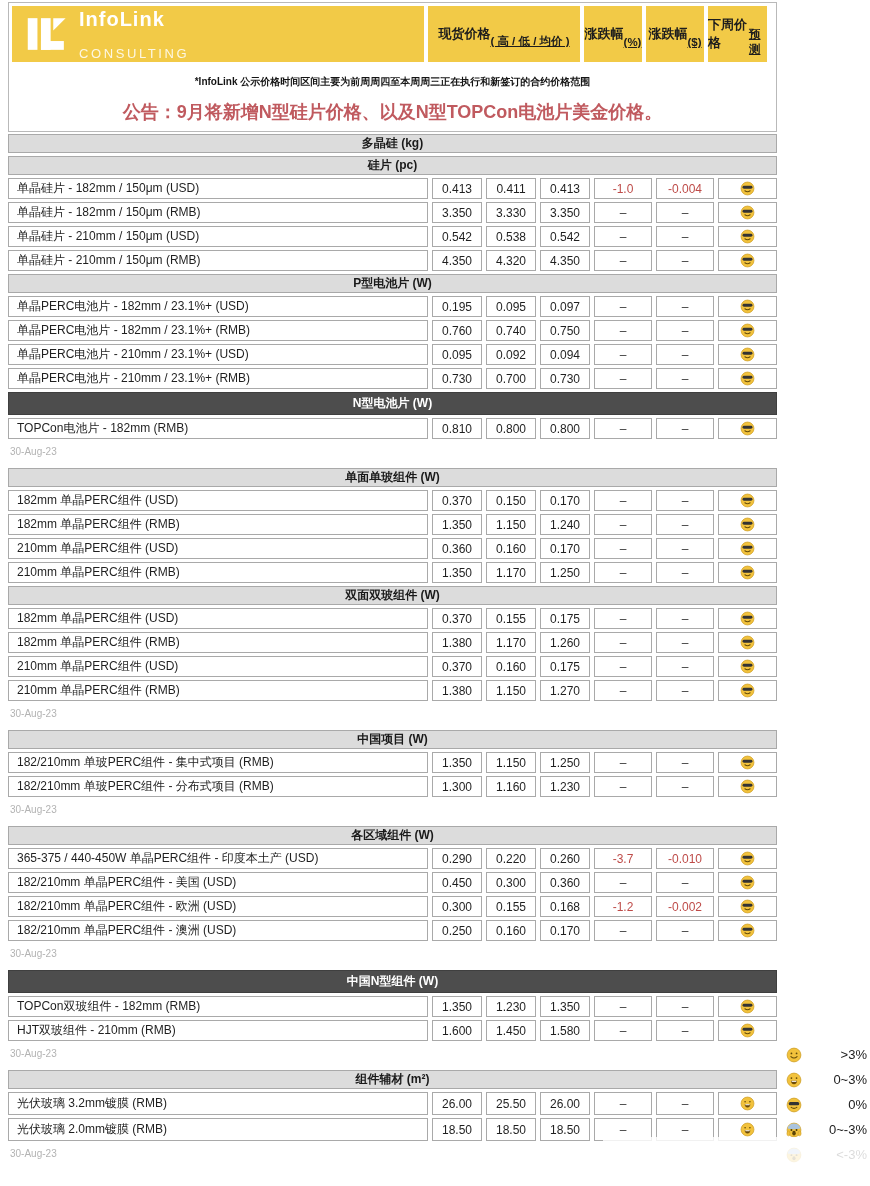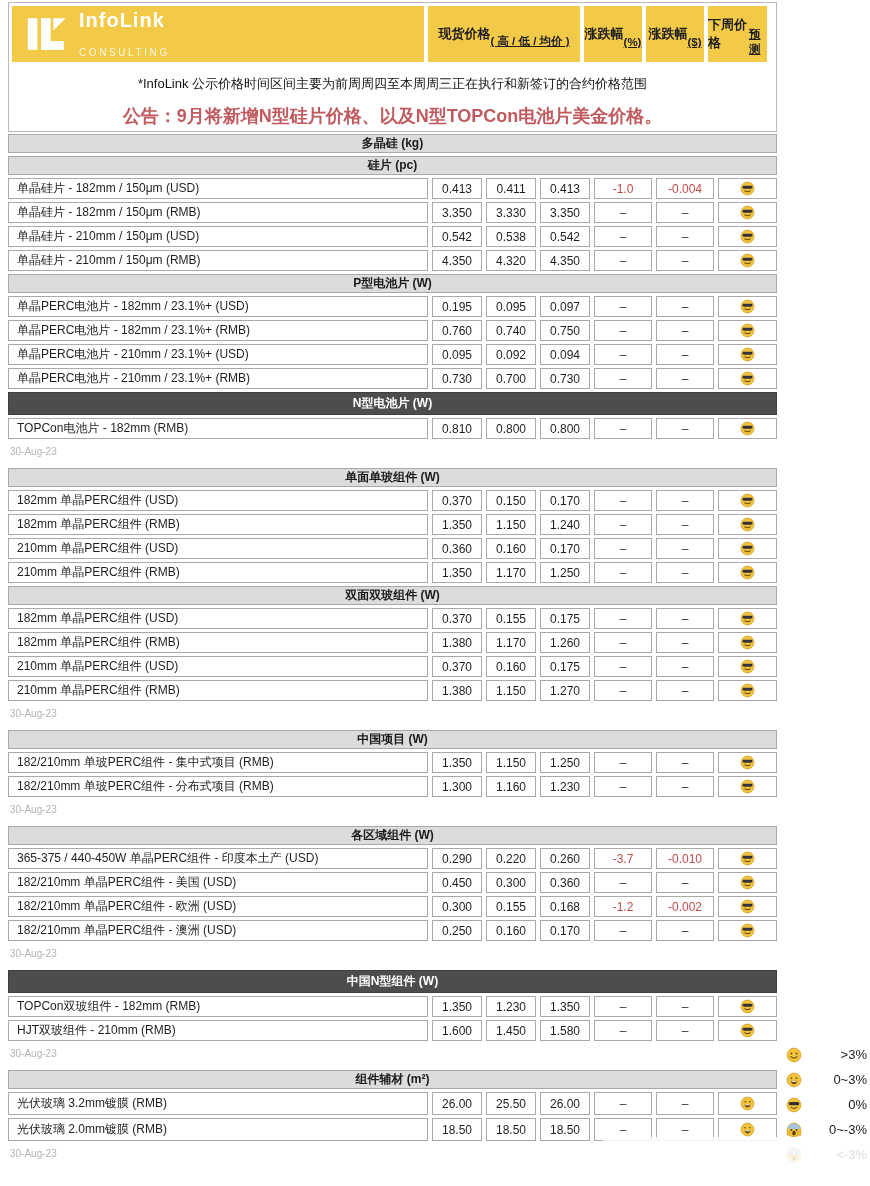--- a/index.html
+++ b/index.html
@@ -11,29 +11,29 @@
   }
   .page{position:absolute;left:8px;top:2px;width:769px;}
 
   
   .tophdr{border:1px solid #b9b9b9;height:130px;box-sizing:border-box;background:#fff;}
   .hdrrow{display:flex;gap:4px;padding:3px 3px 0 3px;}
   .ybox{background:#f2ca47;height:56px;box-sizing:border-box;display:flex;align-items:center;justify-content:center;}
   .logo-box{width:412px;flex-direction:row;justify-content:flex-start;padding-left:14px;gap:9px;}
   .logo-text{display:flex;flex-direction:column;line-height:1;}
   .brand{color:#fff;font-weight:bold;font-size:20px;letter-spacing:1px;}
-  .brand-sub{color:rgba(255,255,255,0.85);font-size:10px;letter-spacing:2.6px;margin-top:18px;}
+  .brand-sub{color:rgba(255,255,255,0.85);font-size:13px;letter-spacing:2.6px;margin-top:18px;}
   .col-spot{width:152px;}
   .col-pct{width:58px;}
   .col-usd{width:58px;}
   .col-fc{width:59px;}
   .yl1{font-size:13px;font-weight:bold;color:#1d1d1d;}
   .yl2{font-size:11.5px;font-weight:bold;color:#1d1d1d;margin-top:15px;text-decoration:underline;}
   .notes{text-align:center;}
-  .note1{margin-top:13px;font-size:13px;font-weight:normal;color:#141414;}
+  .note1{margin-top:13px;font-size:10px;font-weight:bold;color:#141414;}
   .note2{margin-top:11px;font-size:18px;font-weight:bold;color:#c05a5f;}
 
   
   .block{margin-top:2px;}
   .sec{height:19px;box-sizing:border-box;border:1px solid #a9a9a9;margin-bottom:3px;
        display:flex;align-items:center;justify-content:center;
        font-size:12px;font-weight:bold;color:#1a1a1a;background:#dcdcdc;}
   .sec.dark{background:#4d4d4d;color:#ffffff;height:23px;border-color:#3f3f3f;}
   .row{display:flex;gap:4px;margin-bottom:3px;}
   .cell{border:1px solid #a9a9a9;height:21px;box-sizing:border-box;background:#fff;

